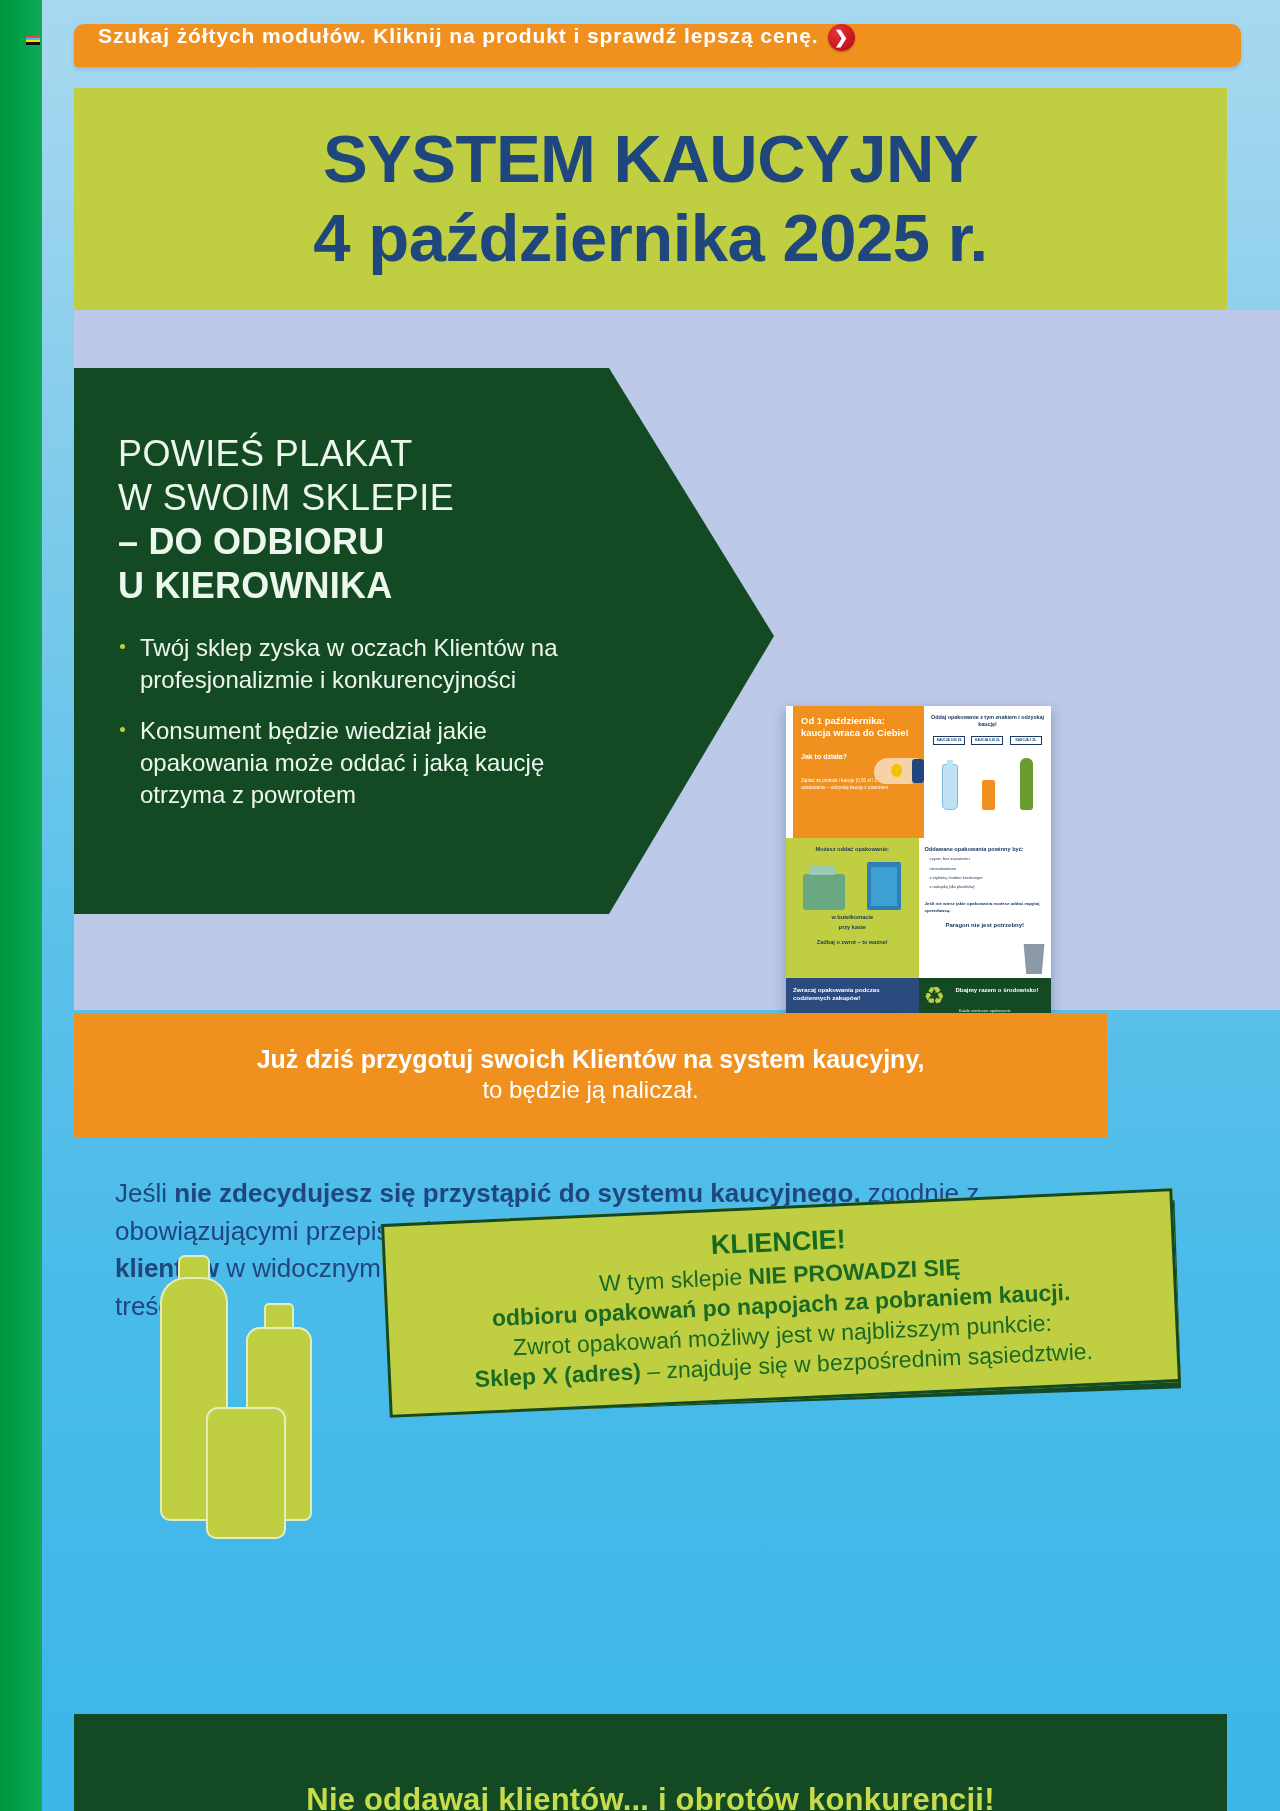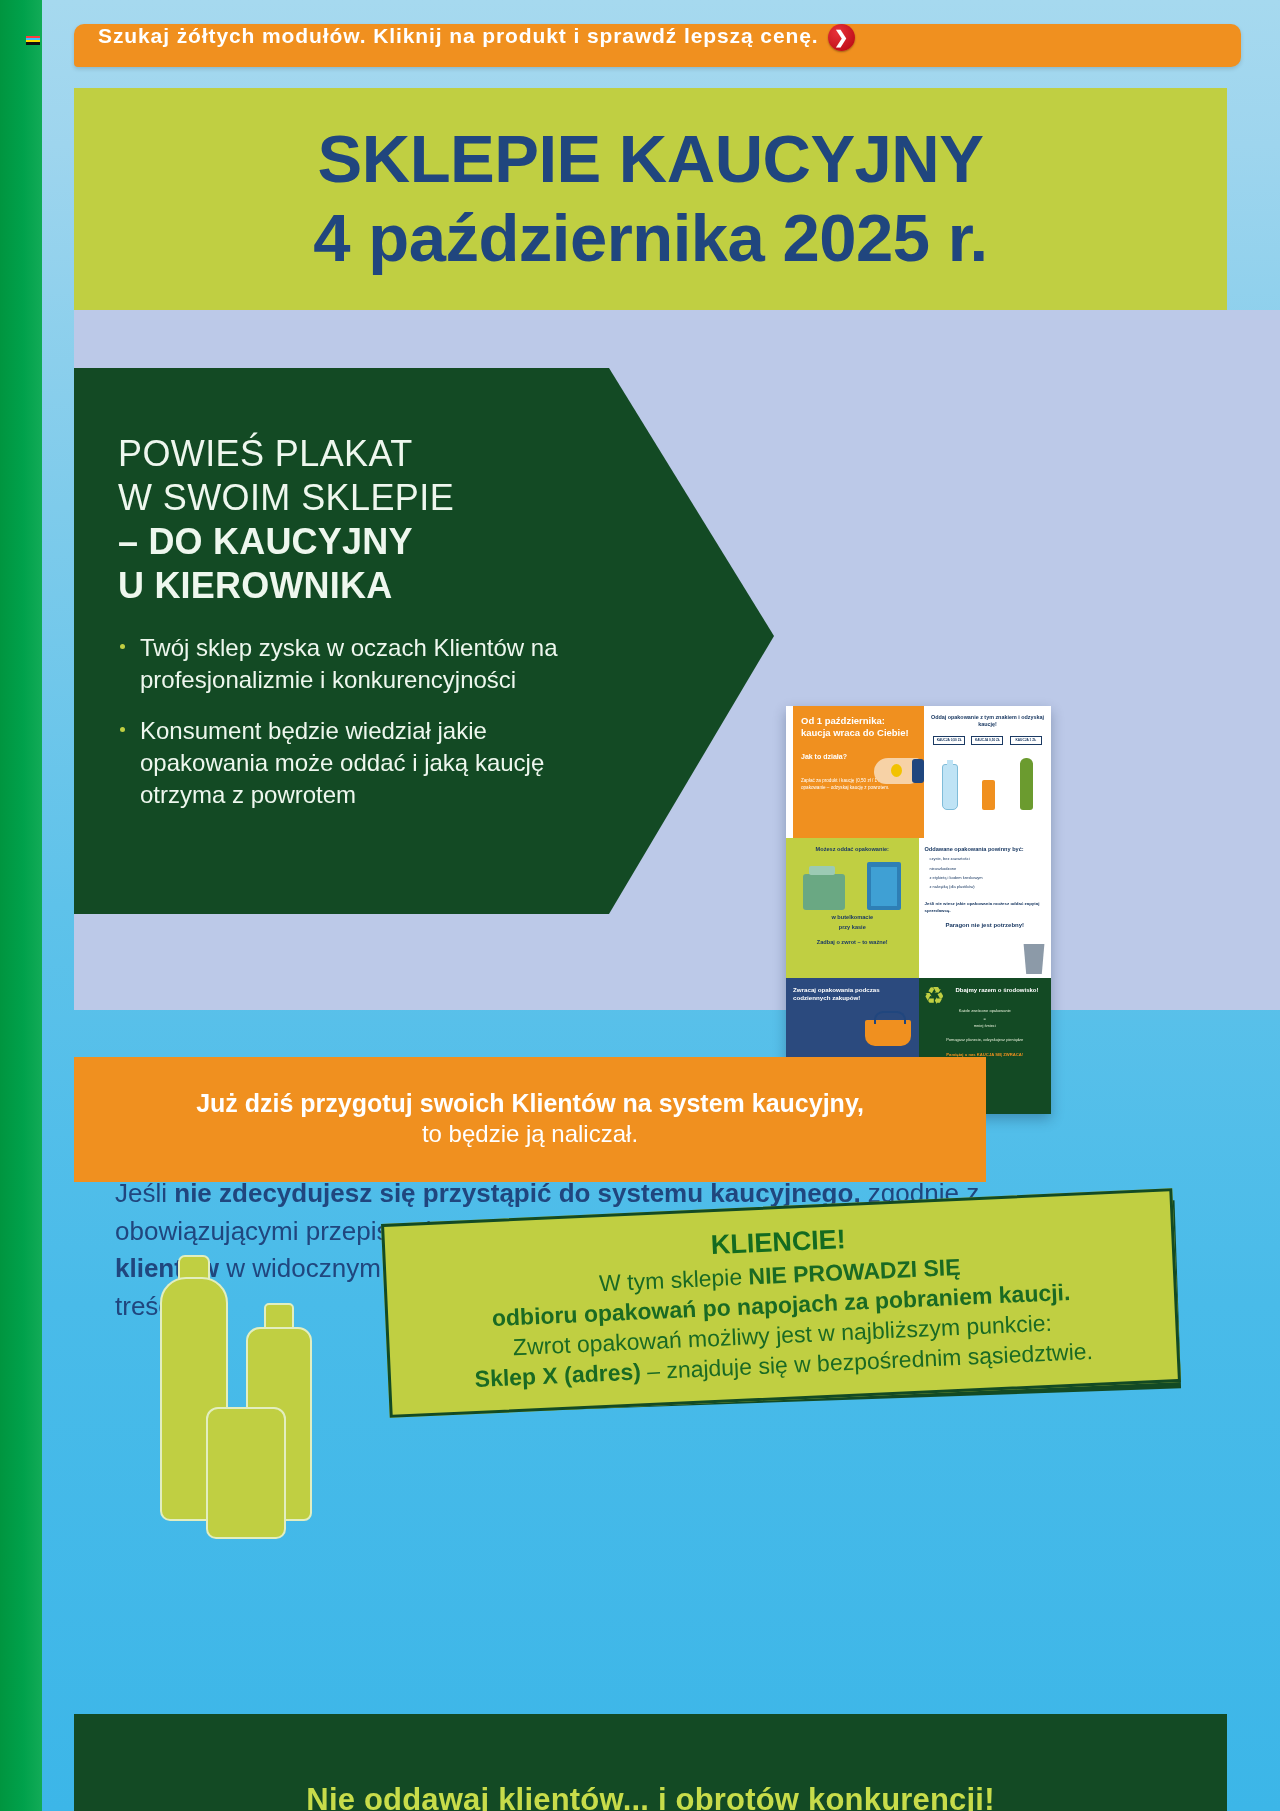--- a/index.html
+++ b/index.html
@@ -142,23 +142,23 @@
   #poster .basket:before{content:"";position:absolute;left:9px;top:-9px;width:28px;height:11px;border:2px solid #20467e;border-bottom:none;border-radius:9px 9px 0 0;}
   #poster .sack{position:absolute;left:6px;bottom:4px;width:34px;height:40px;background:#c8d946;border-radius:6px 6px 10px 10px;}
   #poster .p-navy .tiny{position:absolute;right:6px;bottom:8px;width:54px;font-size:3.4px;text-align:right;line-height:1.7;color:#d9e2ef;}
   #poster .p-dg{background:#134a24;width:50%;padding:8px 7px;color:#fff;position:relative;}
   #poster .p-dg .hd{font-size:6px;font-weight:bold;line-height:1.35;color:#fff;padding-left:30px;}
   #poster .recy{position:absolute;left:5px;top:7px;width:26px;height:24px;color:#c0cf42;font-size:24px;line-height:22px;}
   #poster .p-dg .ct{font-size:4px;text-align:center;margin-top:13px;line-height:1.9;color:#e4efd8;}
   #poster .p-dg .rem{font-size:4.2px;font-weight:bold;text-align:center;margin-top:9px;color:#f0901f;}
   
   #cta{
-    position:absolute;left:74px;top:1013px;width:912px;height:125px;
+    position:absolute;left:74px;top:1013px;width:1033px;height:125px;
     background:#f0901f;color:#fff;
-    display:flex;flex-direction:column;align-items:center;justify-content:center;margin-top:44px;
+    display:flex;flex-direction:column;align-items:center;justify-content:center;
   }
   #cta .b1{font-size:25px;font-weight:bold;}
   #cta .b2,#cta .b3{font-size:24px;font-weight:300;line-height:1.3;}
   
   #para{
     position:absolute;left:115px;top:1175px;width:1010px;
     color:#20467e;font-size:26px;line-height:1.45;font-weight:300;
   }
   #para b{font-weight:bold;}
   
@@ -214,31 +214,31 @@
   <div id="spine">
     <div id="spine-mark"></div>
   </div>
 
   <div id="ribbon">
     <div class="txt">Szukaj żółtych modułów. Kliknij na produkt i sprawdź lepszą cenę.</div>
     <div class="arrow-btn">❯</div>
   </div>
 
   <div id="title-panel">
-    <div class="l1">SKLEPIE KAUCYJNY</div>
+    <div class="l1">SYSTEM KAUCYJNY</div>
     <div class="l2">4 października 2025 r.</div>
   </div>
 
   <div id="mid-panel">
 
     <div id="arrow-block">
       <div class="hdr">
         <div class="t1">POWIEŚ PLAKAT</div>
         <div class="t2">W SWOIM SKLEPIE</div>
-        <div class="t3">– DO KAUCYJNY</div>
+        <div class="t3">– DO ODBIORU</div>
         <div class="t4">U KIEROWNIKA</div>
       </div>
       <ul>
         <li>Twój sklep zyska w oczach Klientów na profesjonalizmie i konkurencyjności</li>
         <li>Konsument będzie wiedział jakie opakowania może oddać i jaką kaucję otrzyma z powrotem</li>
       </ul>
     </div>
 
     <div id="poster">
       <div class="prow" style="flex:0 0 132px;padding-left:7px;">

